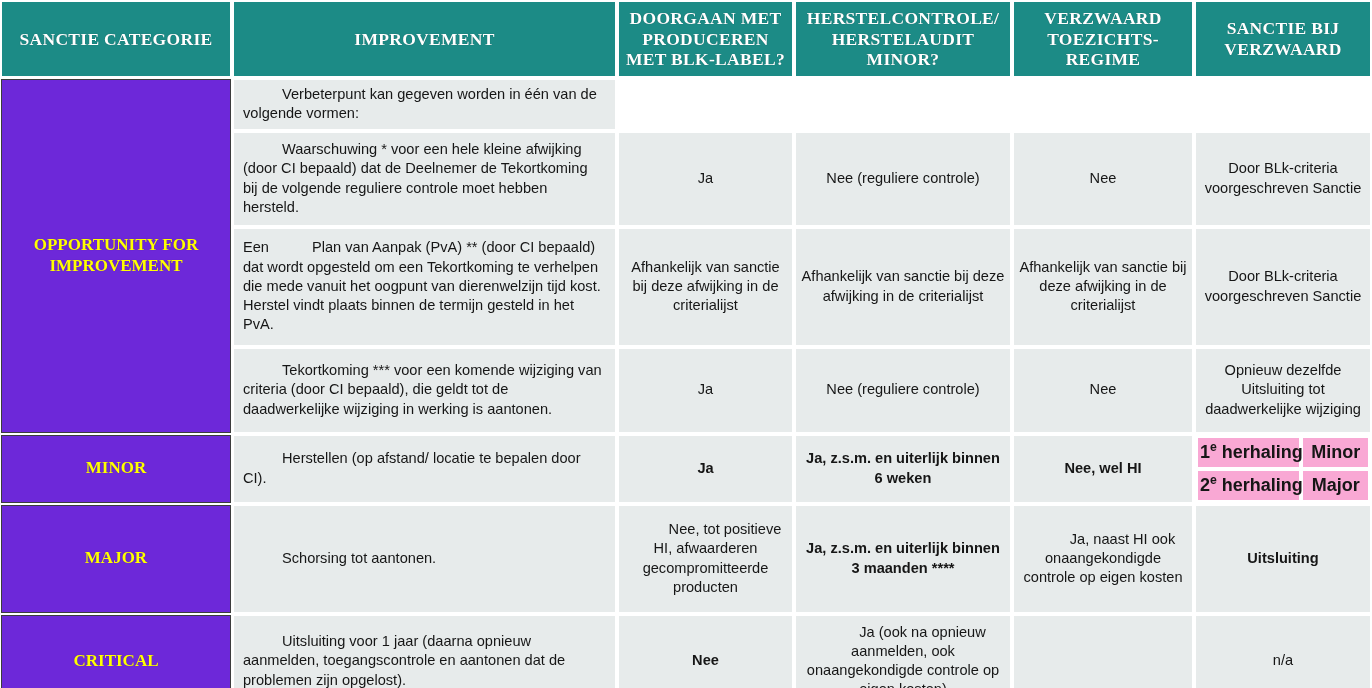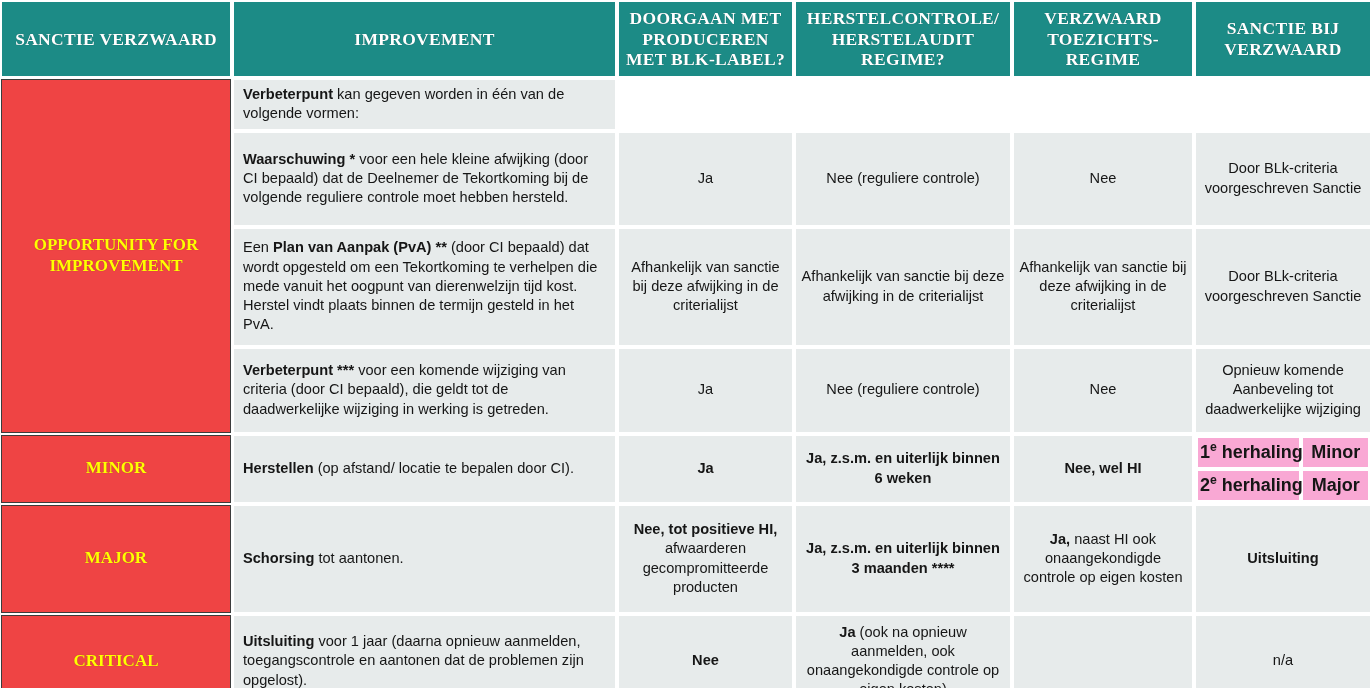--- a/index.html
+++ b/index.html
@@ -32,21 +32,21 @@
     text-align: center;
     vertical-align: middle;
     padding: 4px 6px;
     border: 2px solid #ffffff;
     text-shadow: 0 0 1px rgba(0,0,0,0.35);
   }
   thead tr { height: 78px; }
 
   
   td.cat {
-    background: #ef4444;
+    background: #6d28d9;
     color: #ffff00;
     font-family: "Liberation Serif", serif;
     font-weight: bold;
     font-size: 17px;
     line-height: 1.2;
     text-align: center;
     vertical-align: middle;
     border: 2px solid #ffffff;
     outline: 1px solid #3c3c3c;
     outline-offset: -2px;
@@ -66,21 +66,21 @@
   }
   td.cell.ctr { text-align: center; padding-left: 5px; padding-right: 5px; }
   td.cell.lft { text-align: left; }
   td.blank {
     background: #ffffff;
     border: 0;
     padding: 0;
   }
   td.cell.empty { }
 
-  b, strong { font-weight: bold; }
+  b, strong { font-weight: normal; margin-left: 39px; }
   .bold { font-weight: bold; }
 
   
   td.splitcell {
     background: #ffffff;
     border: 2px solid #ffffff;
     padding: 0;
     vertical-align: middle;
   }
   table.subsplit {
@@ -112,24 +112,24 @@
     <col style="width:232px">
     <col style="width:385px">
     <col style="width:177px">
     <col style="width:218px">
     <col style="width:182px">
     <col style="width:178px">
   </colgroup>
 
   <thead>
     <tr>
-      <th>SANCTIE VERZWAARD</th>
+      <th>SANCTIE CATEGORIE</th>
       <th>IMPROVEMENT</th>
       <th>DOORGAAN MET PRODUCEREN MET BLK-LABEL?</th>
-      <th>HERSTELCONTROLE/ HERSTELAUDIT REGIME?</th>
+      <th>HERSTELCONTROLE/ HERSTELAUDIT MINOR?</th>
       <th>VERZWAARD TOEZICHTS- REGIME</th>
       <th>SANCTIE BIJ VERZWAARD</th>
     </tr>
   </thead>
 
   <tbody>
 
     <tr style="height:24px">
       <td class="cat" rowspan="4">
         <span>OPPORTUNITY FOR IMPROVEMENT</span>
@@ -158,26 +158,26 @@
         <span>Een </span><b>Plan van Aanpak (PvA) **</b><span> (door CI bepaald) dat wordt opgesteld om een Tekortkoming te verhelpen die mede vanuit het oogpunt van dierenwelzijn tijd kost. Herstel vindt plaats binnen de termijn gesteld in het PvA.</span>
       </td>
       <td class="cell ctr">Afhankelijk van sanctie bij deze afwijking in de criterialijst</td>
       <td class="cell ctr">Afhankelijk van sanctie bij deze afwijking in de criterialijst</td>
       <td class="cell ctr">Afhankelijk van sanctie bij deze afwijking in de criterialijst</td>
       <td class="cell ctr">Door BLk-criteria voorgeschreven Sanctie</td>
     </tr>
 
     <tr style="height:87px">
       <td class="cell lft">
-        <b>Verbeterpunt ***</b><span> voor een komende wijziging van criteria (door CI bepaald), die geldt tot de daadwerkelijke wijziging in werking is getreden.</span>
+        <b>Tekortkoming ***</b><span> voor een komende wijziging van criteria (door CI bepaald), die geldt tot de daadwerkelijke wijziging in werking is aantonen.</span>
       </td>
       <td class="cell ctr">Ja</td>
       <td class="cell ctr">Nee (reguliere controle)</td>
       <td class="cell ctr">Nee</td>
-      <td class="cell ctr">Opnieuw komende Aanbeveling tot daadwerkelijke wijziging</td>
+      <td class="cell ctr">Opnieuw dezelfde Uitsluiting tot daadwerkelijke wijziging</td>
     </tr>
 
     <tr style="height:68px">
       <td class="cat">
         <span>MINOR</span>
       </td>
       <td class="cell lft">
         <b>Herstellen</b><span> (op afstand/ locatie te bepalen door CI).</span>
       </td>
       <td class="cell ctr bold">Ja</td>

